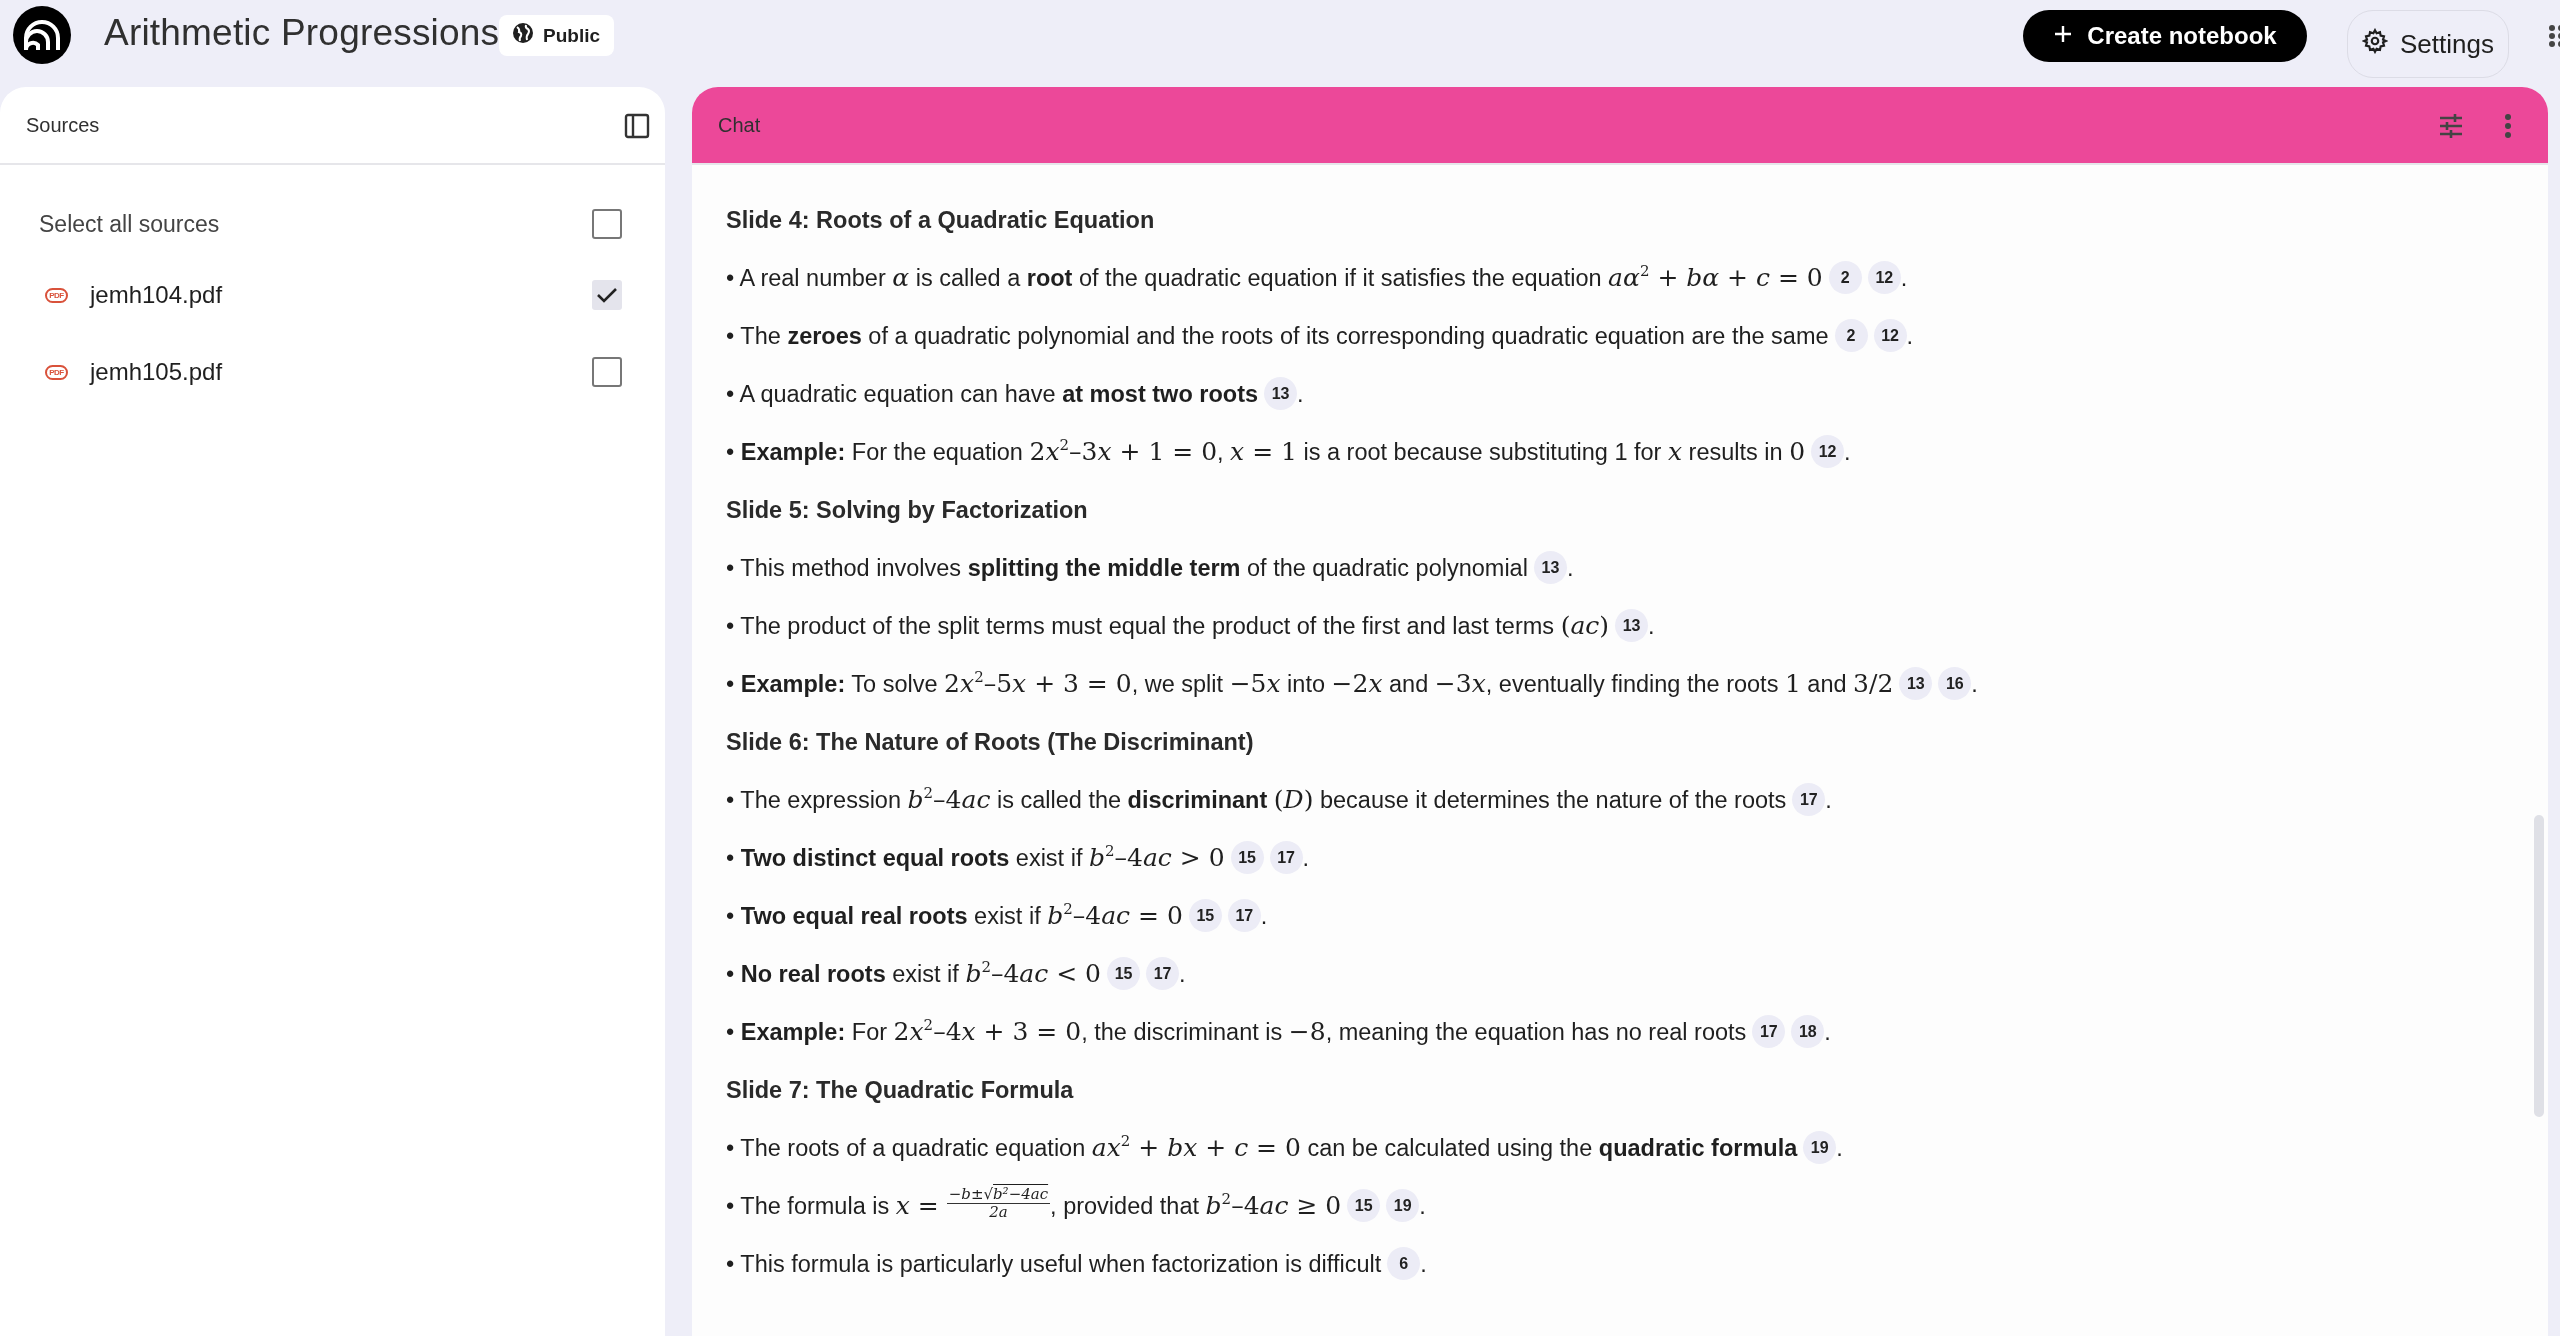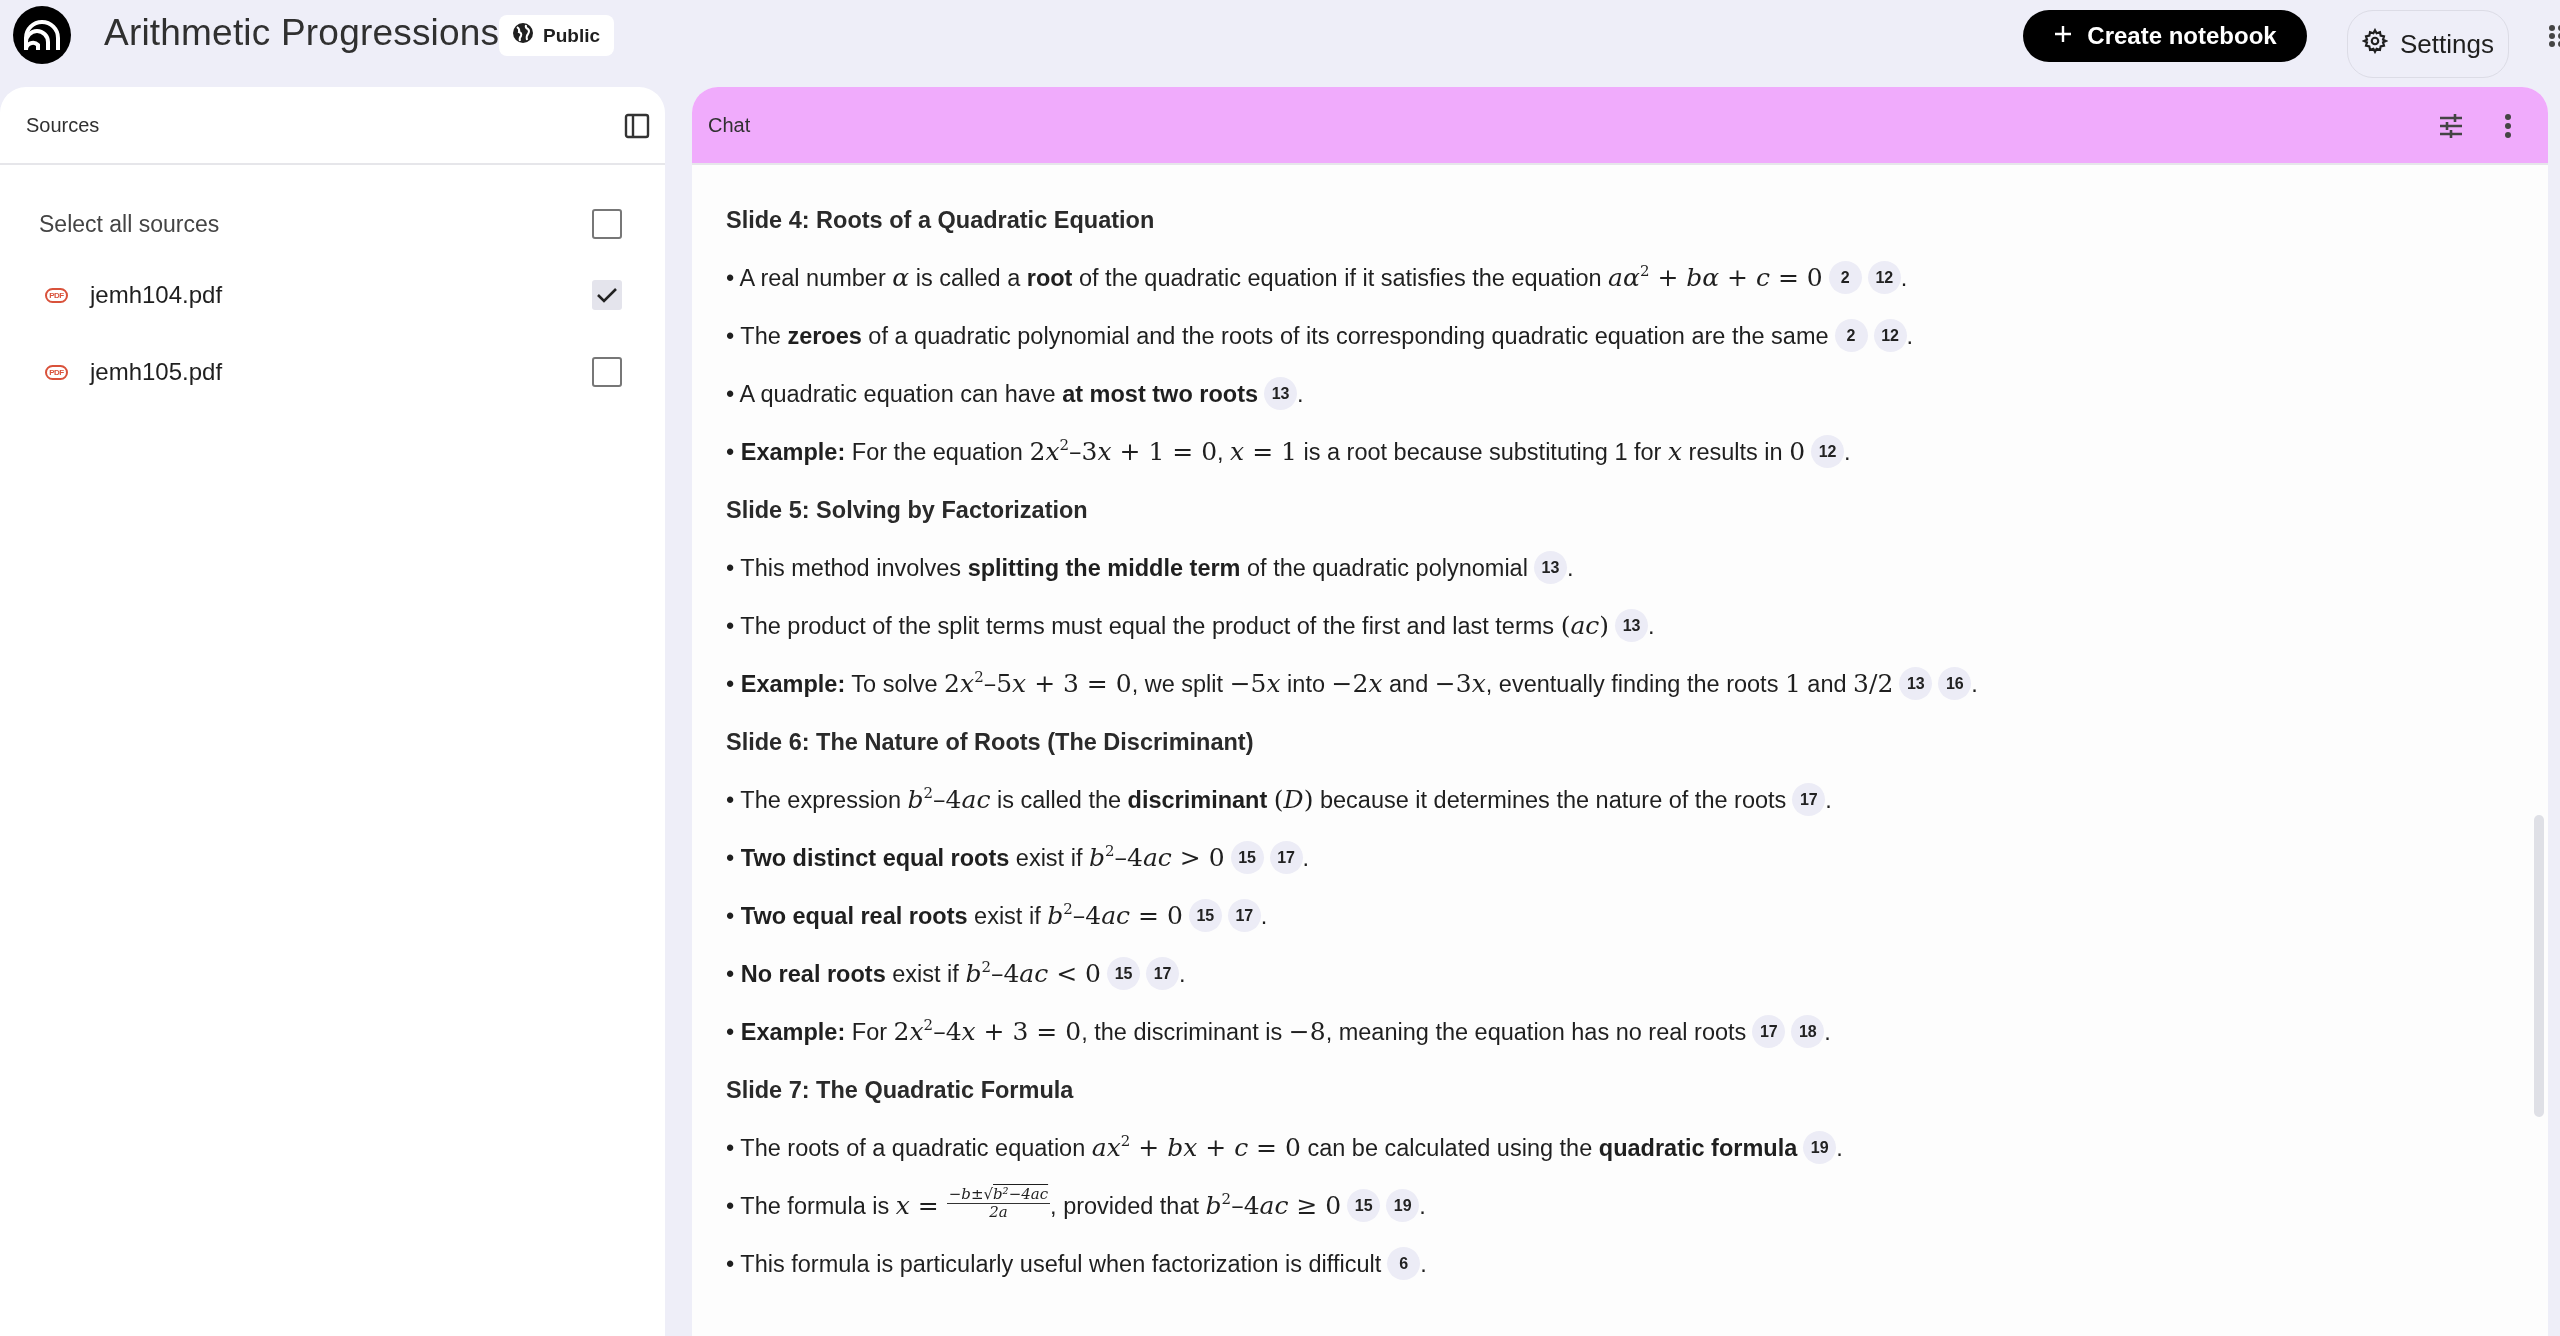--- a/index.html
+++ b/index.html
@@ -13,21 +13,21 @@
   .public-badge { position: absolute; left: 492px; top: 15px; height: 41px; padding: 0 14px 0 12px; background: #fff; border-radius: 8px; display: flex; align-items: center; gap: 8px; font-size: 19px; font-weight: 700; color: #1f1f1f; }
   .create-btn { position: absolute; left: 2016px; top: 10px; width: 284px; height: 52px; background: #000; color: #fff; border-radius: 26px; display: flex; align-items: center; justify-content: center; gap: 14px; font-size: 24px; font-weight: 700; }
   .settings-btn { position: absolute; left: 2340px; top: 10px; width: 162px; height: 68px; border: 1px solid #dcdce6; border-radius: 26px; display: flex; align-items: center; justify-content: center; gap: 12px; font-size: 26px; color: #1f1f1f; }
   .apps-icon { position: absolute; left: 2541px; top: 24px; }
 
   
   .panel { position: absolute; background: #fff; border-radius: 26px 26px 0 0; overflow: hidden; }
   .sources { left: 0; top: 87px; width: 665px; height: 1249px; }
   .chat { left: 692px; top: 87px; width: 1856px; height: 1249px; background: #fdfdfd; }
   .panel-header { height: 78px; border-bottom: 2px solid #e6e6ea; display: flex; align-items: center; padding: 0 26px; font-size: 20px; color: #303030; position: relative; }
-  .chat .panel-header { padding-left: 16px; background:#f0abfc; }
+  .chat .panel-header { padding-left: 26px; background:#ec4899; }
 
   .src-row { position: absolute; left: 0; width: 665px; height: 50px; display: flex; align-items: center; padding-left: 20px; }
   .src-label { font-size: 23px; color: #444; position: absolute; left: 39px; }
   .src-name { font-size: 24px; color: #1f1f1f; position: absolute; left: 90px; }
   .pdf-icon { position: absolute; left: 45px; width: 23px; height: 15px; border: 2.5px solid #d9523b; border-radius: 8px; font-size: 8px; font-weight: 700; color: #d9523b; display: flex; align-items: center; justify-content: center; letter-spacing: -0.5px; }
   .checkbox { position: absolute; left: 592px; width: 30px; height: 30px; border: 2.5px solid #777; border-radius: 3px; background: #fff; }
   .checkbox.checked { border: none; background: #e4e4ec; display: flex; align-items: center; justify-content: center; }
 
   
   .content { position: absolute; left: 34px; top: 104px; right: 60px; }

